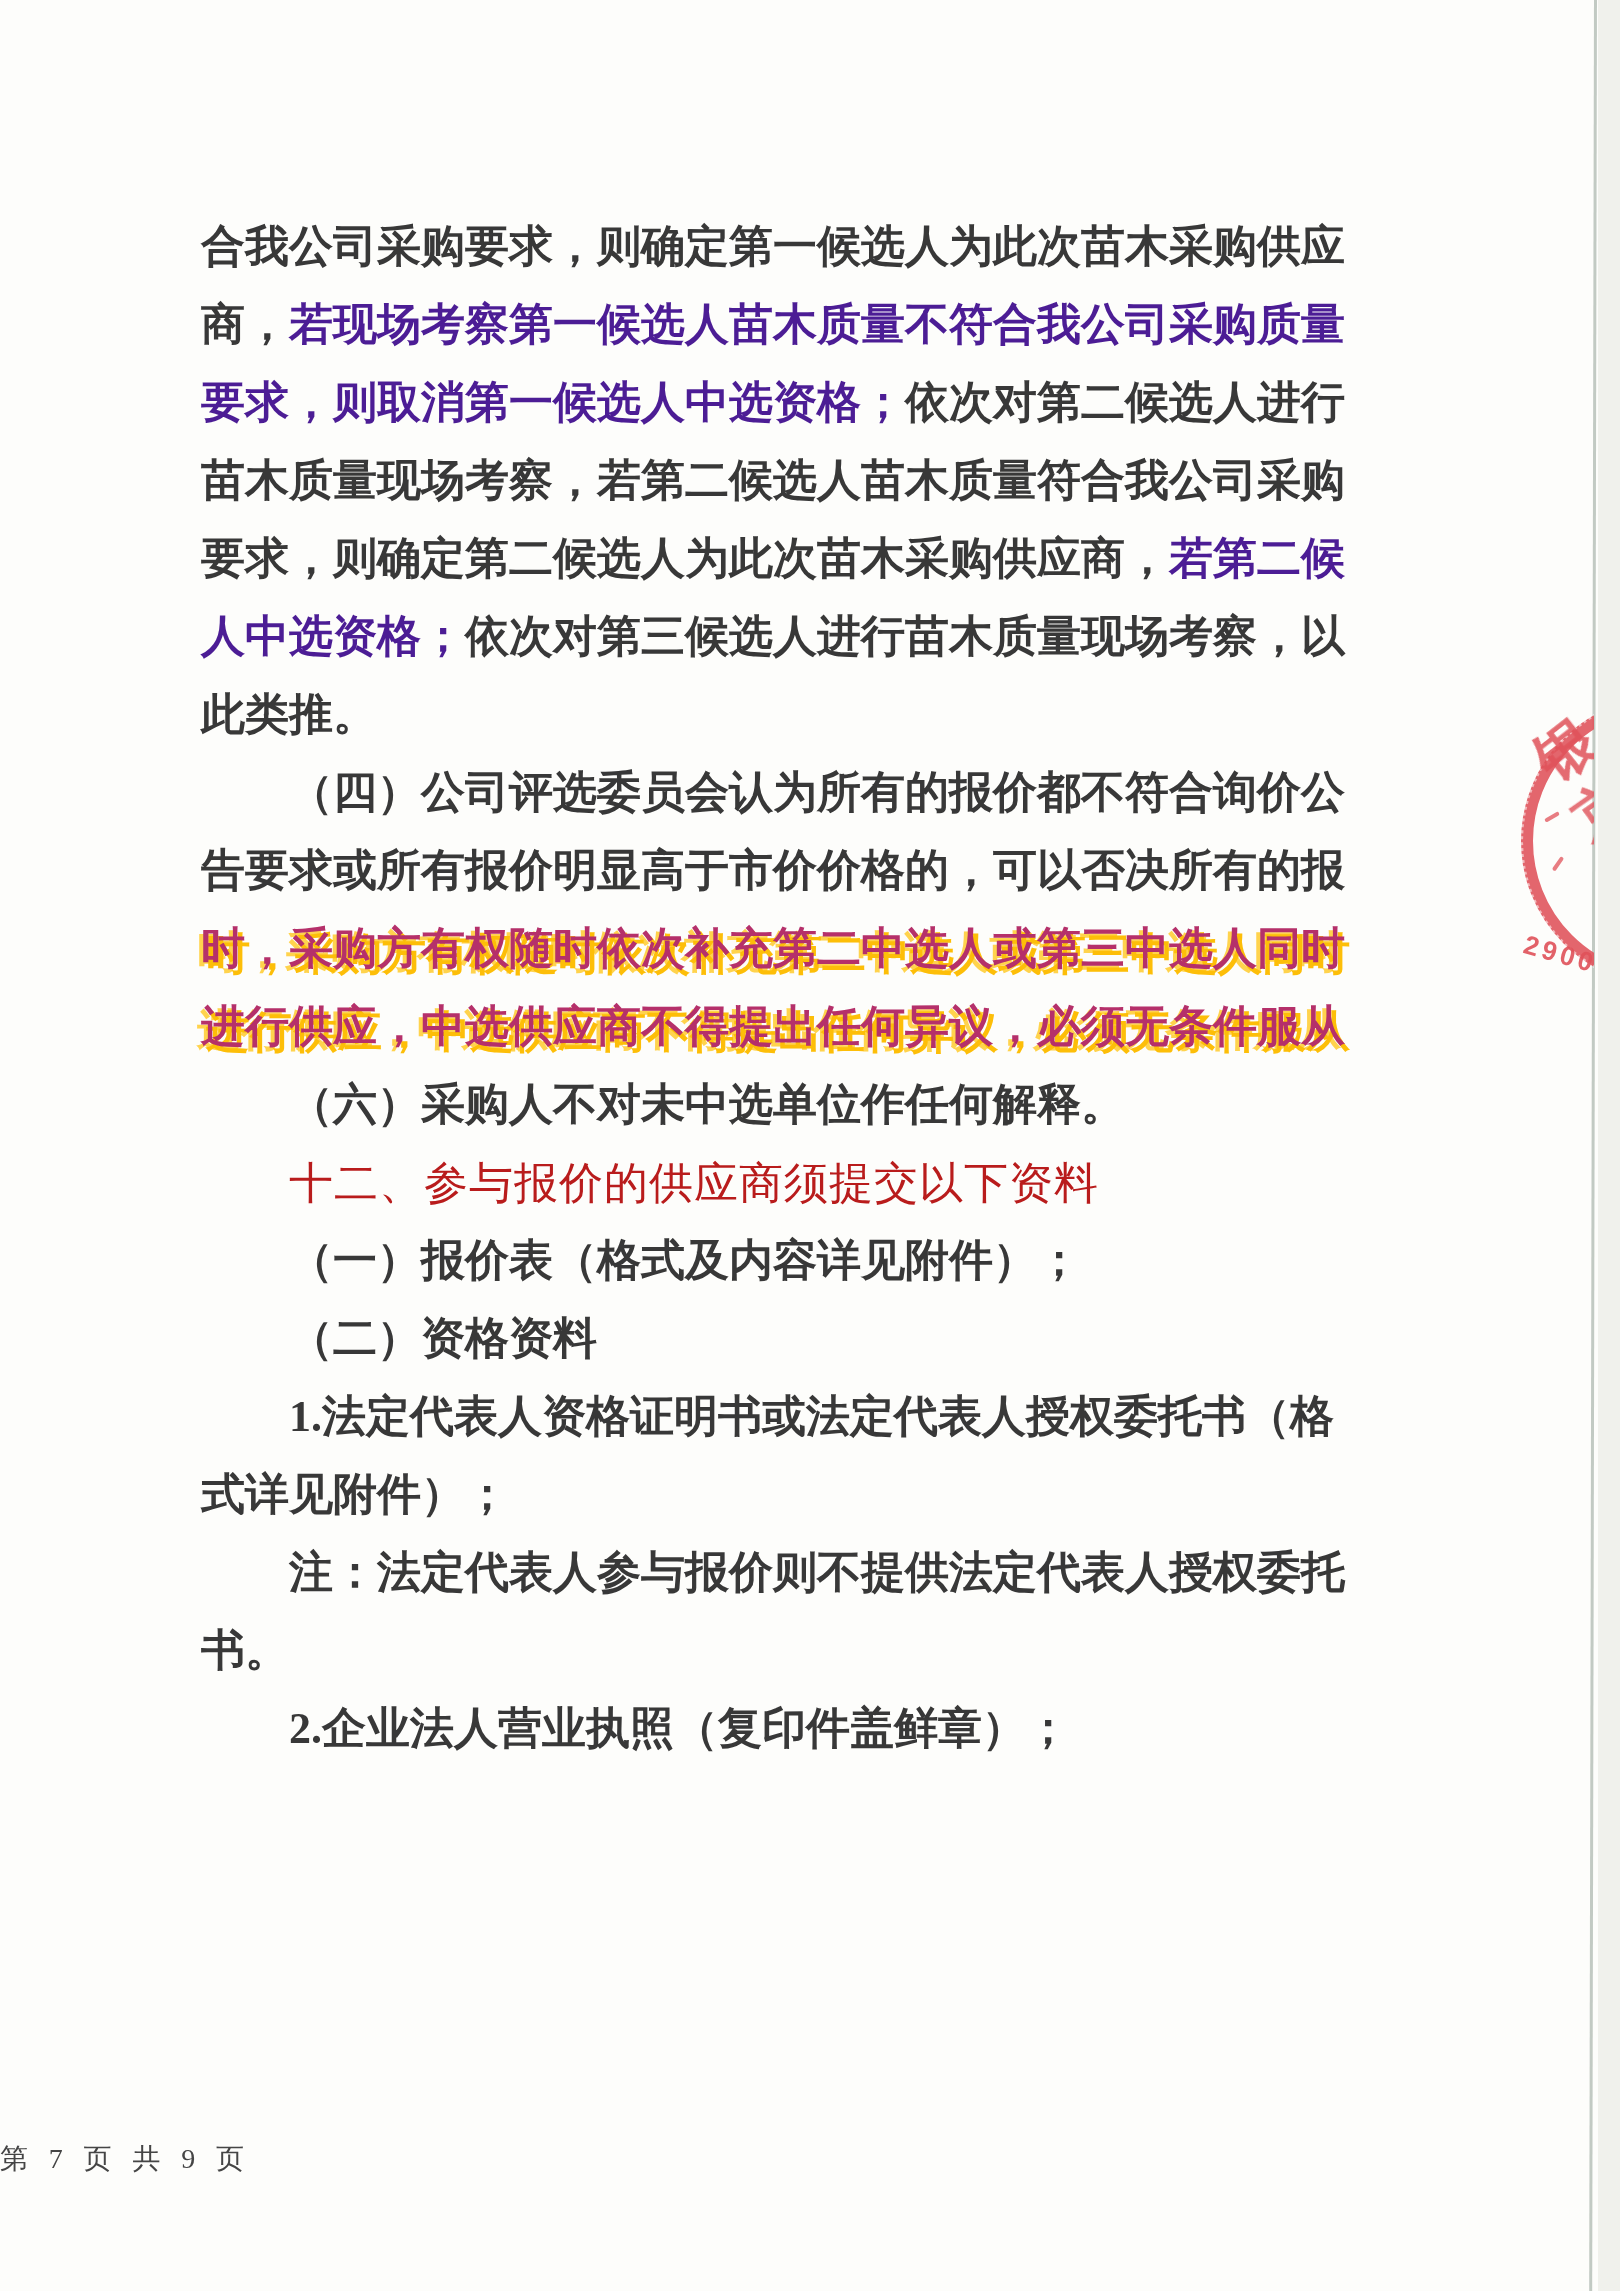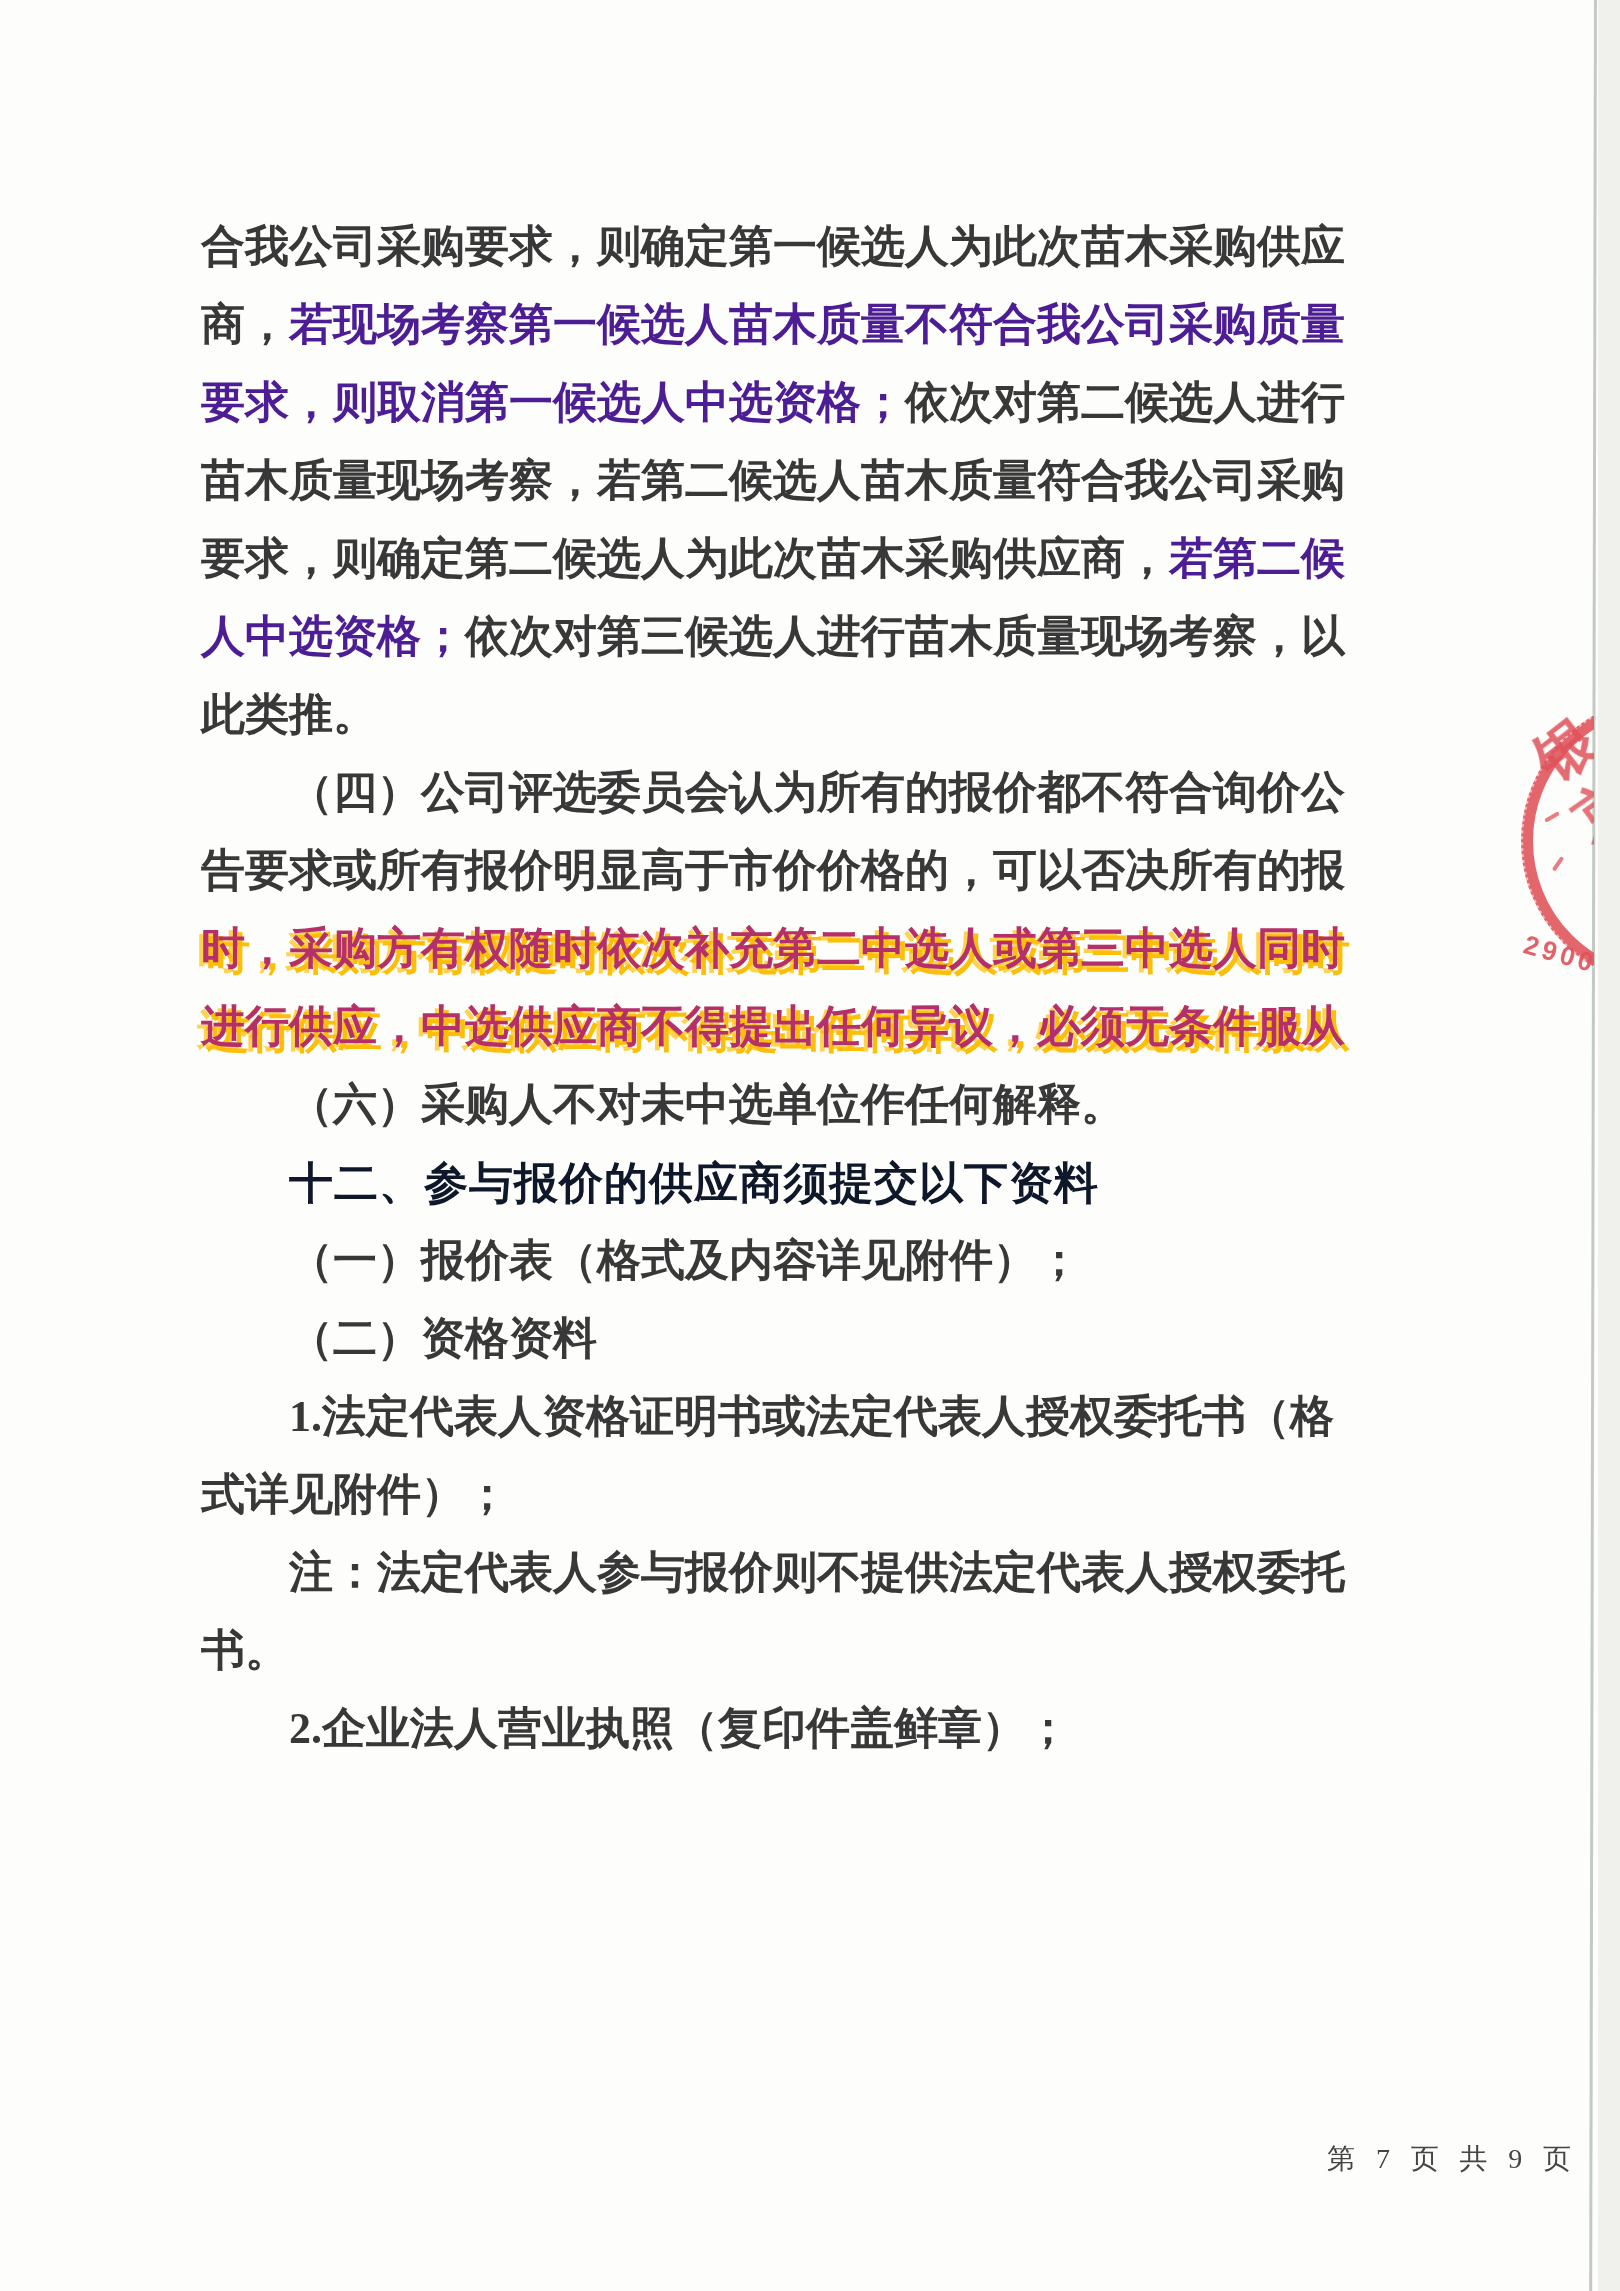--- a/index.html
+++ b/index.html
@@ -21,38 +21,38 @@
     line-height:78px;
     font-size:44px;
     white-space:nowrap;
     color:var(--ink,#383838);
     letter-spacing:0px;
   }
   .line.indent{padding-left:88px;}
   .seg-normal{font-weight:700;color:var(--ink,#383838);}
   .seg-bold{font-weight:700;color:#4c1d95;}
   .seg-heading{
-    font-weight:700;
+    font-weight:400;
     font-family:"Liberation Sans","DejaVu Sans",sans-serif;
-    color:#0f172a;
+    color:#b91c1c;
     letter-spacing:1px;
     margin-top:8px;
   }
   .seg-highlight{
     font-weight:700;
     color:var(--highlight_main,#b5306a);
     text-shadow:
       4.9px 5.9px 0 var(--highlight_shadow,#ffc400),
       -3.9px 3.9px 0 var(--highlight_shadow2,#ffd34d);
   }
   
   .footer{
     position:absolute;
     left:0;top:2140px;width:1578px;
-    text-align:right;
+    text-align:left;
     font-size:28px;
     letter-spacing:6.9px;
     color:#454545;
   }
   
   .edge-strip{
     position:absolute;
     left:1598px;top:0;width:22.5px;height:2292px;
     background:var(--edge_strip,#f0f1ec);
   }

